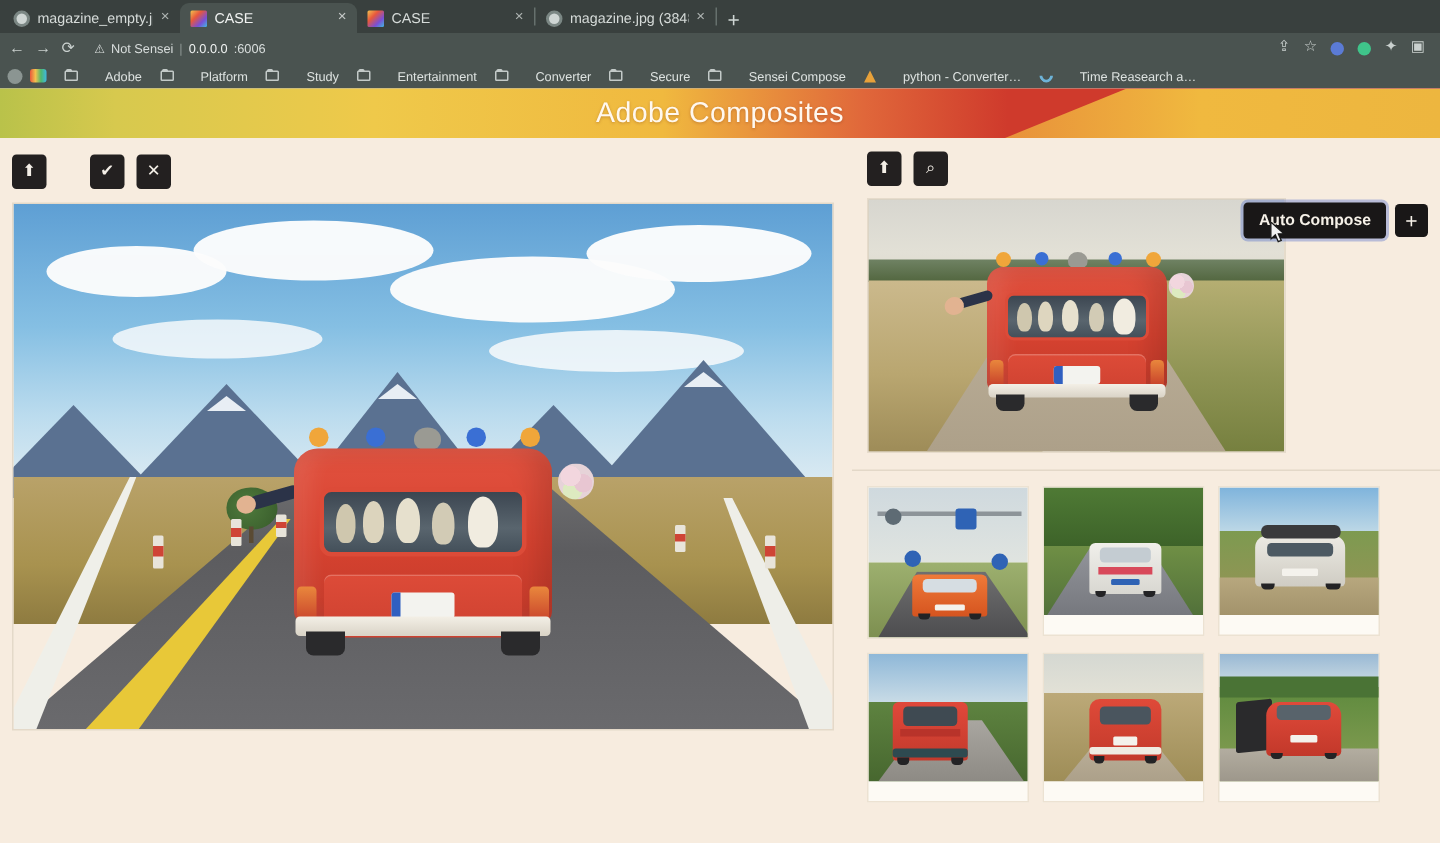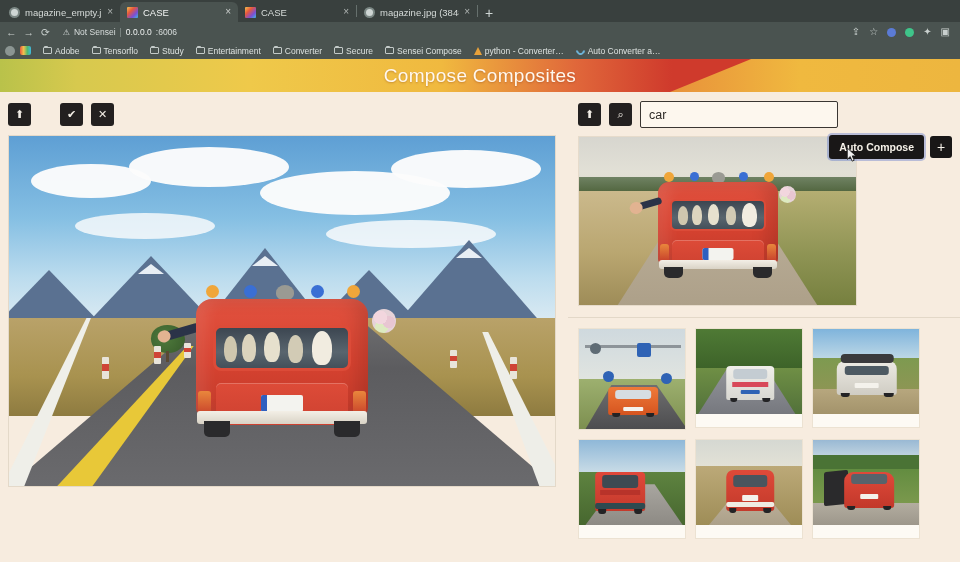--- a/index.html
+++ b/index.html
@@ -60,21 +60,21 @@
   .ci { font-size: 10px; color: #c9d0ce; line-height: 1; }
   .dot { width: 9px; height: 9px; border-radius: 50%; }
   .dot.blue { background: #5b7bd5; }
   .dot.green { background: #3fc48a; }
 
   .bookmarks {
     height: 17px; display: flex; align-items: center; gap: 0;
     padding-left: 2px; background: #4a5350; overflow: hidden;
   }
   .bm {
-    display: flex; align-items: center; gap: 3px;
+    display: flex; align-items: center; gap: 18px;
     padding: 0 6px; font-size: 8.5px; color: #dde2e0; white-space: nowrap;
   }
   .bm-folder {
     width: 9px; height: 7px; border: 1px solid #c3cac8;
     border-radius: 1px; position: relative; flex: 0 0 9px;
   }
   .bm-folder::before {
     content: ""; position: absolute; top: -2.5px; left: 0;
     width: 4px; height: 2px; background: #c3cac8; border-radius: 1px 1px 0 0;
   }
@@ -412,21 +412,21 @@
 
   <div class="bookmarks">
     <span class="bm-chrome" style="margin:0 5px 0 3px;"></span>
     <span class="bm-rainbow" style="margin-right:6px;"></span>
     <div class="bm">
       <span class="bm-folder"></span>
       <span>Adobe</span>
     </div>
     <div class="bm">
       <span class="bm-folder"></span>
-      <span>Tensorflo</span>
+      <span>Platform</span>
     </div>
     <div class="bm">
       <span class="bm-folder"></span>
       <span>Study</span>
     </div>
     <div class="bm">
       <span class="bm-folder"></span>
       <span>Entertainment</span>
     </div>
     <div class="bm">
@@ -440,30 +440,30 @@
     <div class="bm">
       <span class="bm-folder"></span>
       <span>Sensei Compose</span>
     </div>
     <div class="bm">
       <span class="bm-tri"></span>
       <span>python - Converter…</span>
     </div>
     <div class="bm">
       <span class="bm-moon"></span>
-      <span>Auto Converter a…</span>
+      <span>Time Reasearch a…</span>
     </div>
   </div>
 </div>
 
 <div class="app">
 
   <div class="banner">
     <div class="banner-wedge"></div>
-    <div class="banner-title">Compose Composites</div>
+    <div class="banner-title">Adobe Composites</div>
   </div>
 
   <div class="workspace">
 
     <div class="left-pane">
       <div class="btnrow">
         <button class="tbtn">⬆</button>
         <span class="gap-lg"></span>
         <button class="tbtn">✔</button>
         <button class="tbtn">✕</button>
@@ -526,21 +526,20 @@
           <div class="wheel r"></div>
         </div>
       </div>
     </div>
 
     <div class="right-pane">
 
       <div class="search-wrap">
         <button class="tbtn">⬆</button>
         <button class="tbtn">⌕</button>
-        <input class="search-input" type="text" value="car" style="">
       </div>
 
       <div class="compose-row">
         <button class="auto-compose">Auto Compose
           <svg class="cursor-arrow" viewBox="0 0 12 16">
             <path d="M0 0 L0 13 L3.4 9.8 L5.6 15 L7.9 14 L5.7 9 L10 9 Z" fill="#f2f2f2" stroke="#1a1a1a" stroke-width="1"></path>
           </svg>
         </button>
         <button class="plus-btn">+</button>
       </div>

